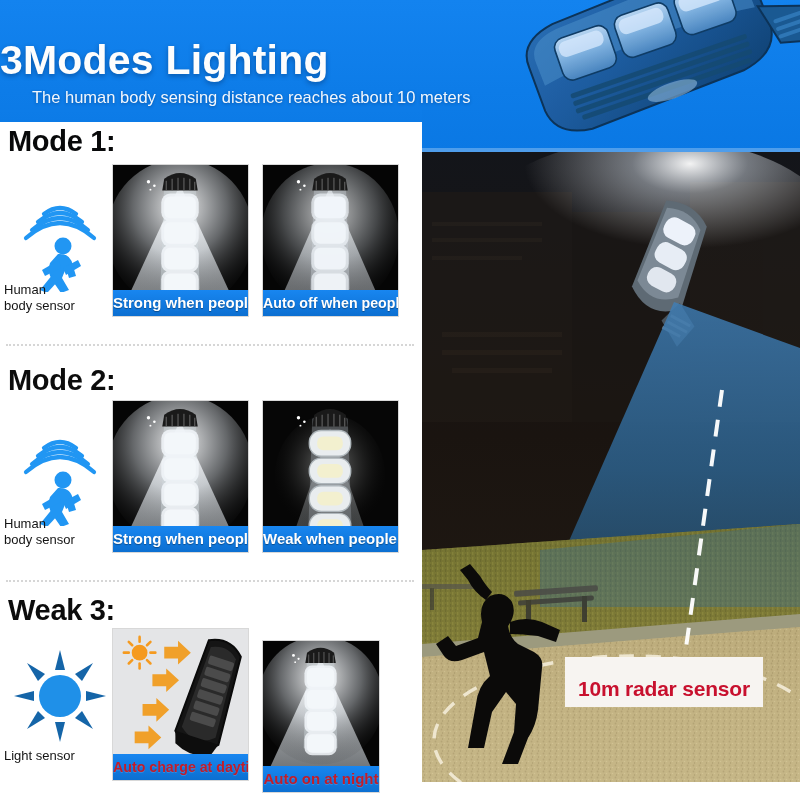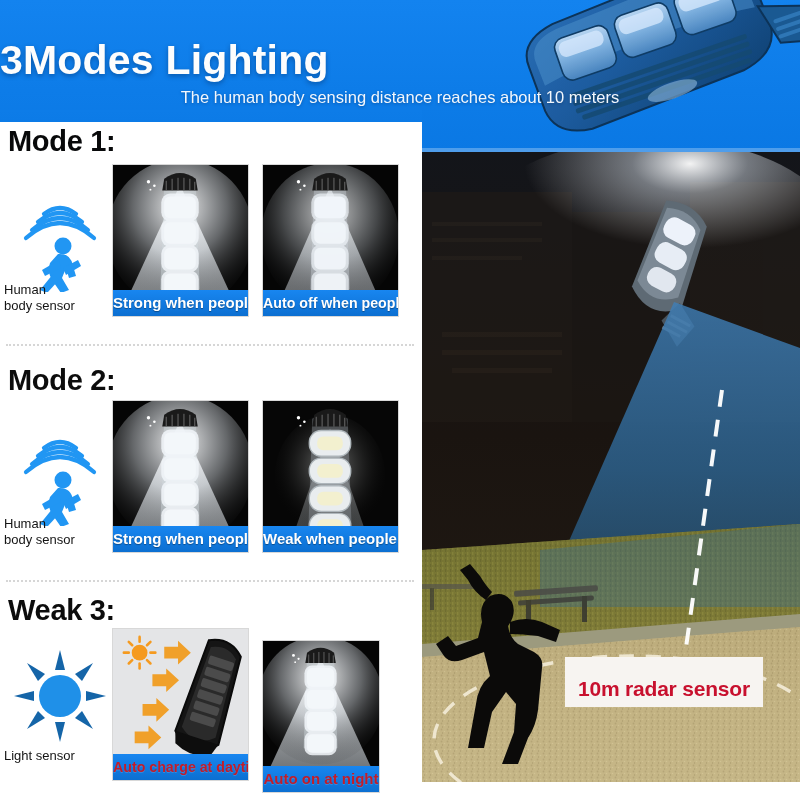--- a/index.html
+++ b/index.html
@@ -20,24 +20,25 @@
   .banner-title {
     position: absolute; left: 0; right: 0; top: 20px;
     text-align: left; color: #fdfdfd;
     font-size: 41px; font-weight: bold; letter-spacing: .2px;
     text-shadow: 0 2px 5px rgba(0,40,90,.45);
     z-index: 4;
     margin-top: 17px;
   }
   .banner-sub {
     position: absolute; left: 0; right: 0; top: 88px;
-    text-align: center; color: #f2f7fd;
+    color: #f2f7fd;
     font-size: 16.5px; font-weight: 400;
     text-shadow: 0 1px 3px rgba(0,40,90,.4);
     z-index: 4;
+    padding-left: 32px;
   }
   
   .banner-lamp { position: absolute; right: -14px; top: -34px; width: 300px; height: 205px; z-index: 2; opacity: .97; }
   .banner-bottom-edge {
     position:absolute; left:0; top:148px; width:800px; height:4px;
     background: rgba(255,255,255,.28); z-index: 5;
   }
 
   
   .mode1-blue-strip {

